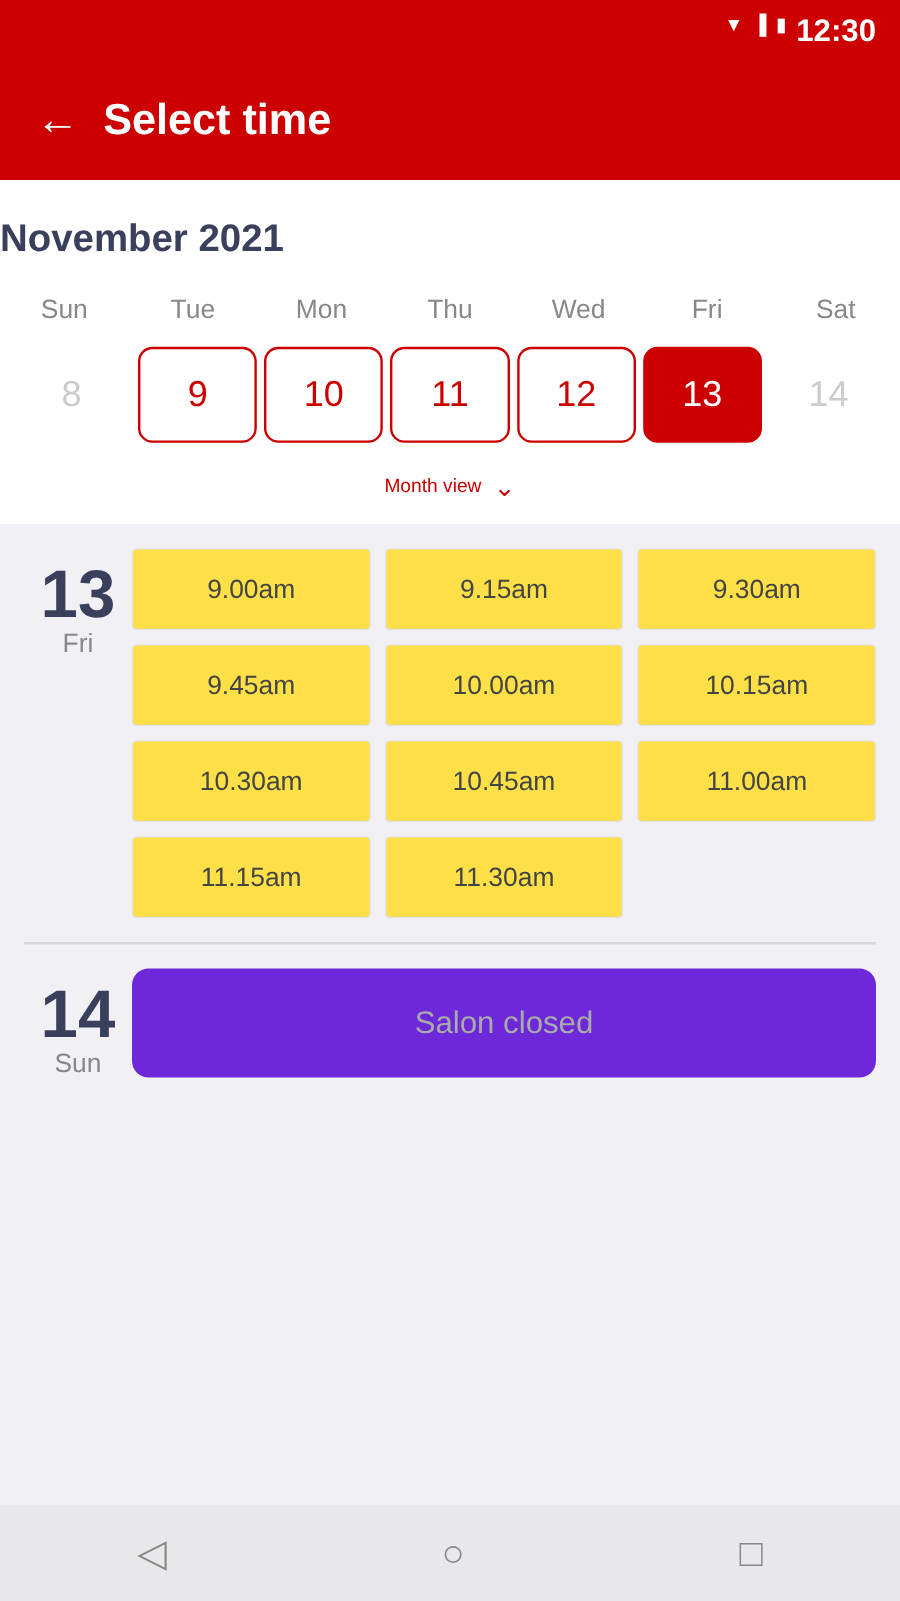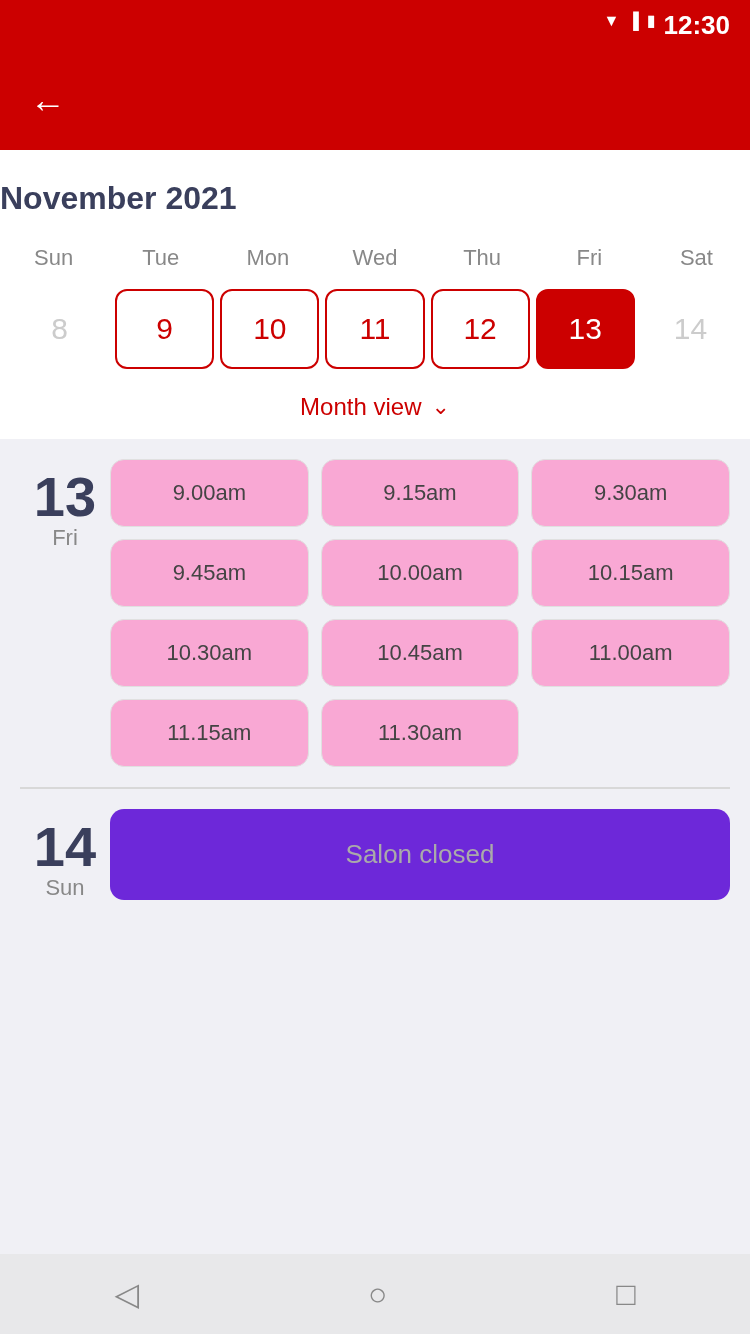--- a/index.html
+++ b/index.html
@@ -114,21 +114,21 @@
     .month-view-toggle {
       display: flex;
       align-items: center;
       justify-content: center;
       gap: 10px;
       padding: 14px 0 18px 0;
       cursor: pointer;
     }
     .month-view-label {
       color: #cc0000;
-      font-size: 24px;
+      font-size: 16px;
       font-weight: 500;
     }
     .chevron-down {
       color: #cc0000;
       font-size: 22px;
     }
 
     
     .slots-section {
       background: #f0f0f5;
@@ -161,23 +161,23 @@
       font-weight: 400;
     }
 
     .slots-grid {
       flex: 1;
       display: grid;
       grid-template-columns: repeat(3, 1fr);
       gap: 12px;
     }
     .slot-btn {
-      background: #f9a8d4;
+      background: #fde047;
       border: 1.5px solid #e0e0e0;
-      border-radius: 14px;
+      border-radius: 4px;
       padding: 20px 10px;
       text-align: center;
       font-size: 22px;
       color: #444;
       cursor: pointer;
     }
 
     .salon-closed-block {
       flex: 1;
       background: #6d28d9;
@@ -223,32 +223,33 @@
   <div class="status-bar-icons">
     <span class="status-icon wifi-icon"></span>
     <span class="status-icon signal-icon"></span>
     <span class="status-icon battery-icon"></span>
     <span class="status-time">12:30</span>
   </div>
 </div>
 
 <div class="top-bar">
   <span class="back-arrow">←</span>
+  <span class="top-bar-title">Select time</span>
 </div>
 
 <div class="calendar-section">
   <div class="month-label">November 2021</div>
 
   <div class="day-headers">
 
   <div class="day-header">Sun</div>
       <div class="day-header">Tue</div>
       <div class="day-header">Mon</div>
+      <div class="day-header">Thu</div>
       <div class="day-header">Wed</div>
-      <div class="day-header">Thu</div>
       <div class="day-header">Fri</div>
       <div class="day-header">Sat</div>
     </div>
 
   <div class="date-row">
 
   <div class="date-cell inactive">8</div>
       <div class="date-cell active">9</div>
       <div class="date-cell active">10</div>
       <div class="date-cell active">11</div>

